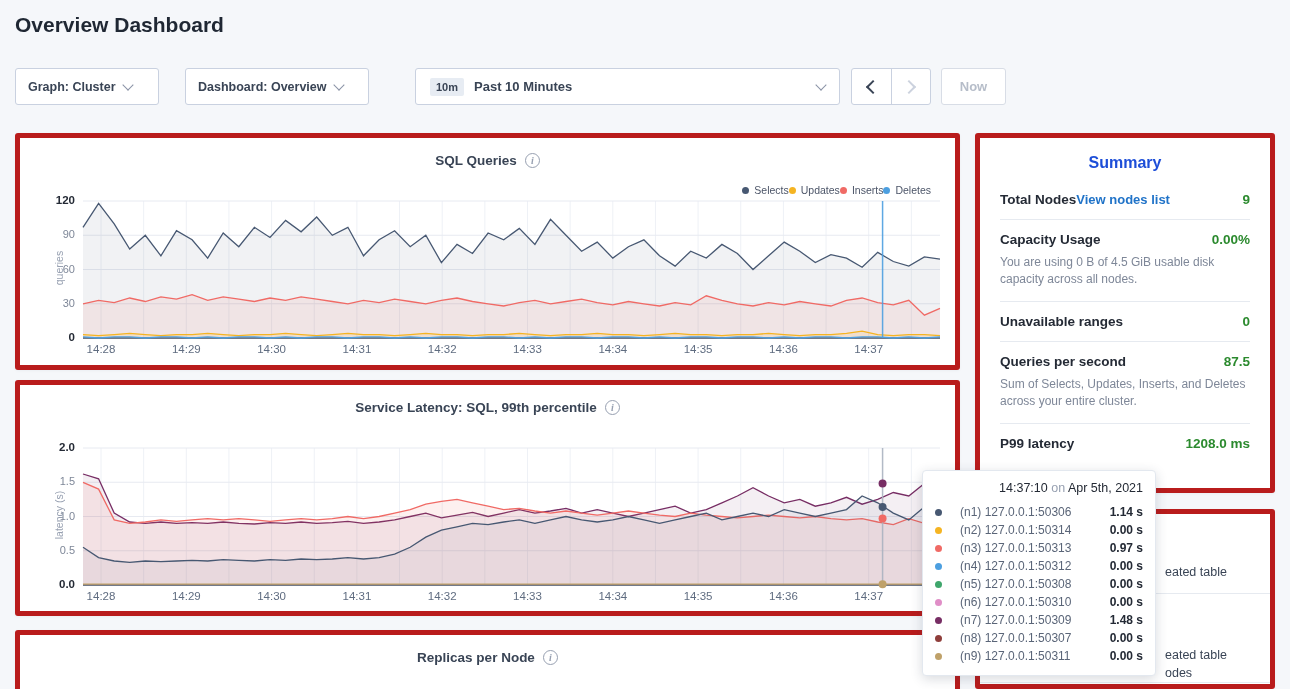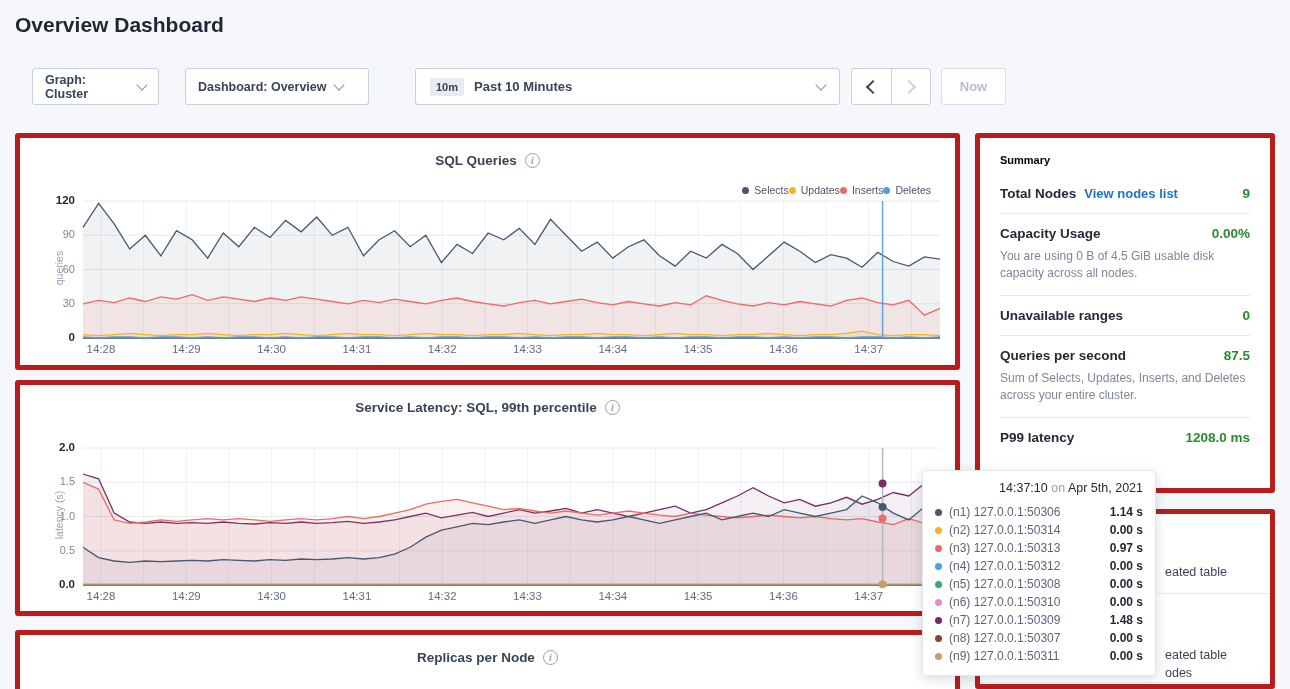--- a/index.html
+++ b/index.html
@@ -8,21 +8,21 @@
     background:#f5f7fa;color:#394455;
     font-family:"Liberation Sans",sans-serif;
   }
   .page-title{position:absolute;left:15px;top:13px;font-size:21px;font-weight:700;color:#1f2733;}
 
   
   .btn{position:absolute;background:#fff;border:1px solid #c9d1e0;border-radius:3px;
        display:flex;align-items:center;font-size:12.5px;font-weight:700;color:#394455;
        cursor:pointer;box-sizing:border-box;height:37px;top:68px;}
   .dropdown{padding:0 12px;gap:8px;}
-  #graph-dd{left:32px;width:127px;}
+  #graph-dd{left:15px;width:144px;}
   #dash-dd{left:185px;width:184px;}
   #time-picker{left:415px;width:425px;padding:0 14px;gap:10px;font-size:13px;}
   #time-picker .chev{margin-left:auto;}
   .badge{background:#e7ecf3;border-radius:2px;font-size:11px;font-weight:700;color:#394455;padding:3px 6px;}
   .chev{width:7px;height:7px;border-right:1.6px solid #8a93a6;border-bottom:1.6px solid #8a93a6;
         transform:rotate(45deg);margin-top:-4px;flex:0 0 auto;}
   #nav-group{left:851px;width:80px;padding:0;}
   .nav-btn{width:40px;height:100%;display:flex;align-items:center;justify-content:center;cursor:pointer;}
   .nav-btn + .nav-btn{border-left:1px solid #c9d1e0;}
   .chev-left{width:8px;height:8px;border-left:2px solid #394455;border-bottom:2px solid #394455;transform:rotate(45deg);margin-left:3px;}
@@ -50,36 +50,36 @@
 
   .plot{position:absolute;left:63px;top:63px;width:857px;height:137px;}
   .plot svg{position:absolute;left:0;top:0;overflow:visible;}
   .ytick{position:absolute;left:-50px;width:42px;text-align:right;font-size:11px;color:#7e8798;}
   .ytick.edge{font-weight:700;color:#242a35;font-size:11.5px;}
   .xtick{position:absolute;top:142px;transform:translateX(-50%);font-size:11.5px;color:#5f6c80;white-space:nowrap;}
   .ylabel{position:absolute;width:137px;left:-93px;top:61px;transform:rotate(-90deg);text-align:center;
           font-size:10.5px;color:#97a0b1;}
 
   
-  .sum-title{font-weight:700;font-size:11px;color:#000000;margin-bottom:8px;}
+  .sum-title{text-align:center;font-weight:700;font-size:16px;color:#1d4ed8;margin-bottom:8px;}
   .sum-row{padding:12px 0;border-bottom:1px solid #e6eaf0;}
   .sum-row.last{border-bottom:none;}
-  .sum-line{display:flex;align-items:flex-start;gap:8px;}
+  .sum-line{display:flex;align-items:flex-start;}
   .sum-label{font-weight:700;font-size:13.5px;color:#242a35;white-space:nowrap;}
   .sum-link{color:#2073c8;font-weight:700;font-size:13px;cursor:pointer;white-space:nowrap;}
   .sum-value{margin-left:auto;font-weight:700;font-size:13.5px;}
   .sum-sub{margin-top:7px;font-size:12px;color:#7e8798;line-height:1.45;}
 
   
   #tooltip{position:absolute;left:922px;top:470px;width:234px;padding:10px 12px;background:#fff;
            border:1px solid #e3e8ef;border-radius:4px;box-shadow:0 3px 12px rgba(40,50,70,.18);
            z-index:20;box-sizing:border-box;text-align:right;}
   .tt-header{font-size:12.5px;margin-bottom:8px;color:#242a35;}
   .tt-on{color:#97a0b1;}
-  .tt-row{display:flex;align-items:center;gap:7px;height:18px;font-size:12px;}
+  .tt-row{display:flex;align-items:center;gap:18px;height:18px;font-size:12px;}
   .tt-label{color:#5a6578;white-space:nowrap;}
   .tt-value{margin-left:auto;font-weight:700;color:#242a35;white-space:nowrap;}
 
   
   .frag{position:absolute;left:185px;font-size:12.5px;color:#394455;white-space:nowrap;}
   .ev-div{position:absolute;left:0;right:0;height:1px;background:#e6eaf0;}
 </style>
 </head>
 <body>
 

